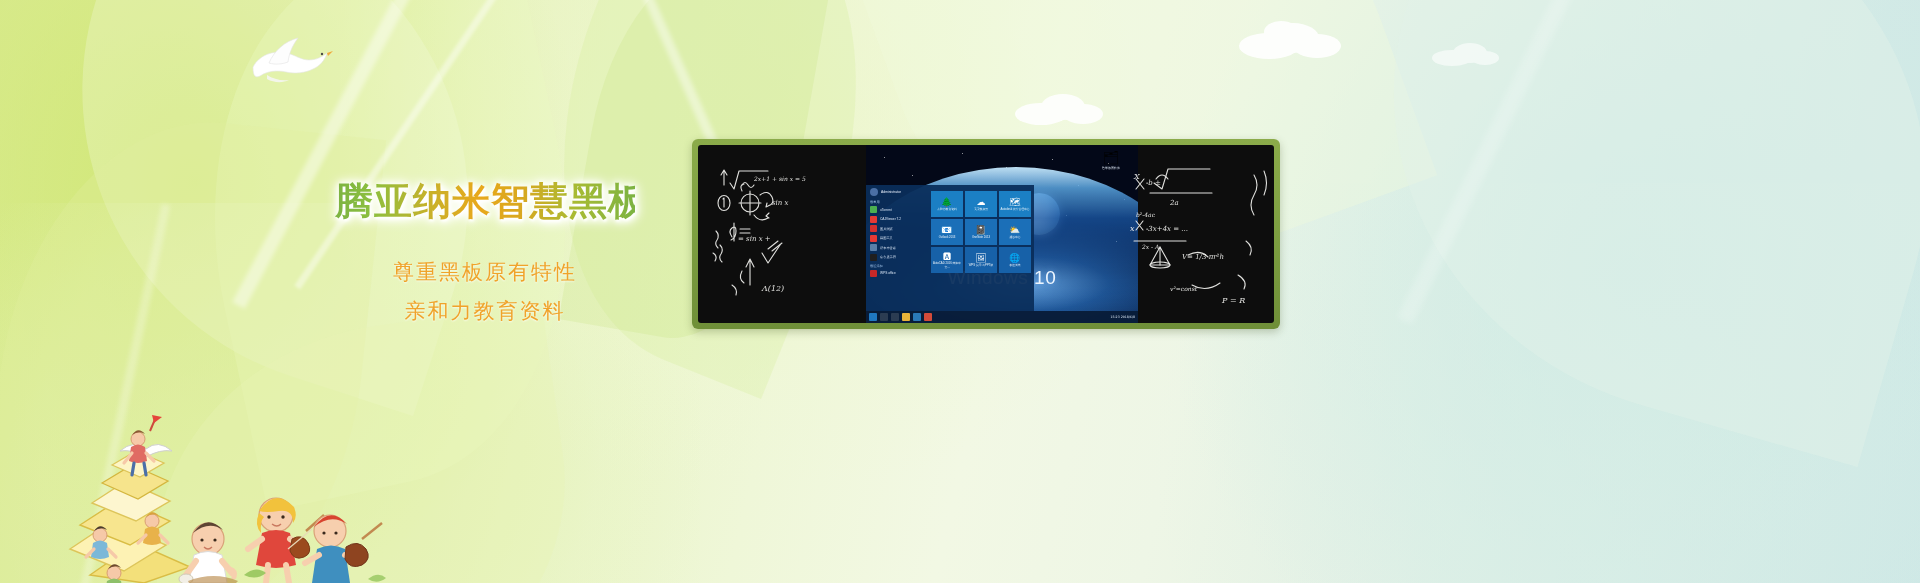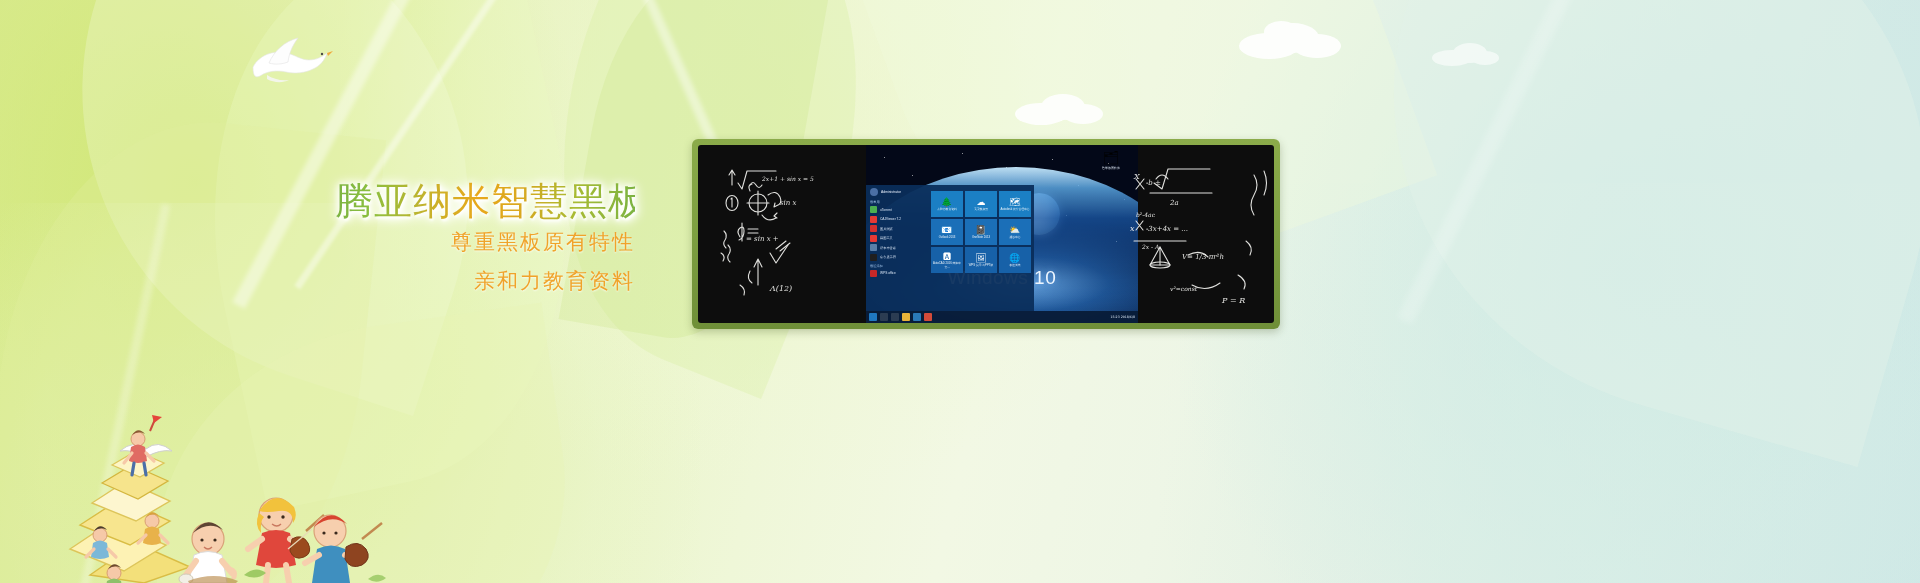--- a/index.html
+++ b/index.html
@@ -115,32 +115,32 @@
   
   #dove { position:absolute; left:243px; top:33px; width:90px; height:55px; }
 
   
   #text-block {
     position:absolute; left:335px; top:180px; width:300px;
     text-align:center;
   }
   #main-title {
     font-size:38px;
-    font-weight:normal;
+    font-weight:bold;
     letter-spacing:1px;
     line-height:1.15;
     background:linear-gradient(90deg,#7cb342 0%,#8cbf3f 12%,#c9b12a 32%,#e8a81b 48%,#d9a81f 62%,#a8bb33 80%,#7cb342 100%);
     -webkit-background-clip:text;
     background-clip:text;
     color:transparent;
     -webkit-text-fill-color:transparent;
     filter:drop-shadow(0 0 3px rgba(255,255,255,.95)) drop-shadow(0 0 6px rgba(255,255,255,.85)) drop-shadow(1px 2px 1px rgba(255,255,255,1));
     white-space:nowrap;
   }
-  #subtitle-list { margin-top:8px;text-align:right; }
+  #subtitle-list { margin-top:38px; }
   .subtitle-line {
     font-size:21px;
     color:#f0a32a;
     line-height:1.0;
     margin-bottom:18px;
     letter-spacing:2px;
     white-space:nowrap;
     text-shadow:0 1px 2px rgba(255,255,255,.8);
   }
 
@@ -154,21 +154,21 @@
     box-shadow:0 3px 9px rgba(60,80,30,.28);
   }
   #device-screen {
     position:relative; width:100%; height:100%;
     background:#0d0d0d;
     border-radius:3px;
     overflow:hidden;
   }
   
   .chalk-panel { position:absolute; top:0; height:100%; }
-  #chalk-left  { left:12px;  width:168px; }
+  #chalk-left  { left:4px;  width:168px; }
   #chalk-right { right:0; width:148px; }
 
   
   #win-desktop {
     position:absolute; left:168px; top:0; width:272px; height:100%;
     background:
       radial-gradient(ellipse 120% 60% at 58% 78%, rgba(120,190,255,.95) 0%, rgba(40,110,190,.8) 26%, rgba(10,35,80,.9) 58%, rgba(3,8,24,1) 85%),
       linear-gradient(180deg,#03040e 0%,#050a1c 40%,#071630 70%,#02040c 100%);
     overflow:hidden;
   }

